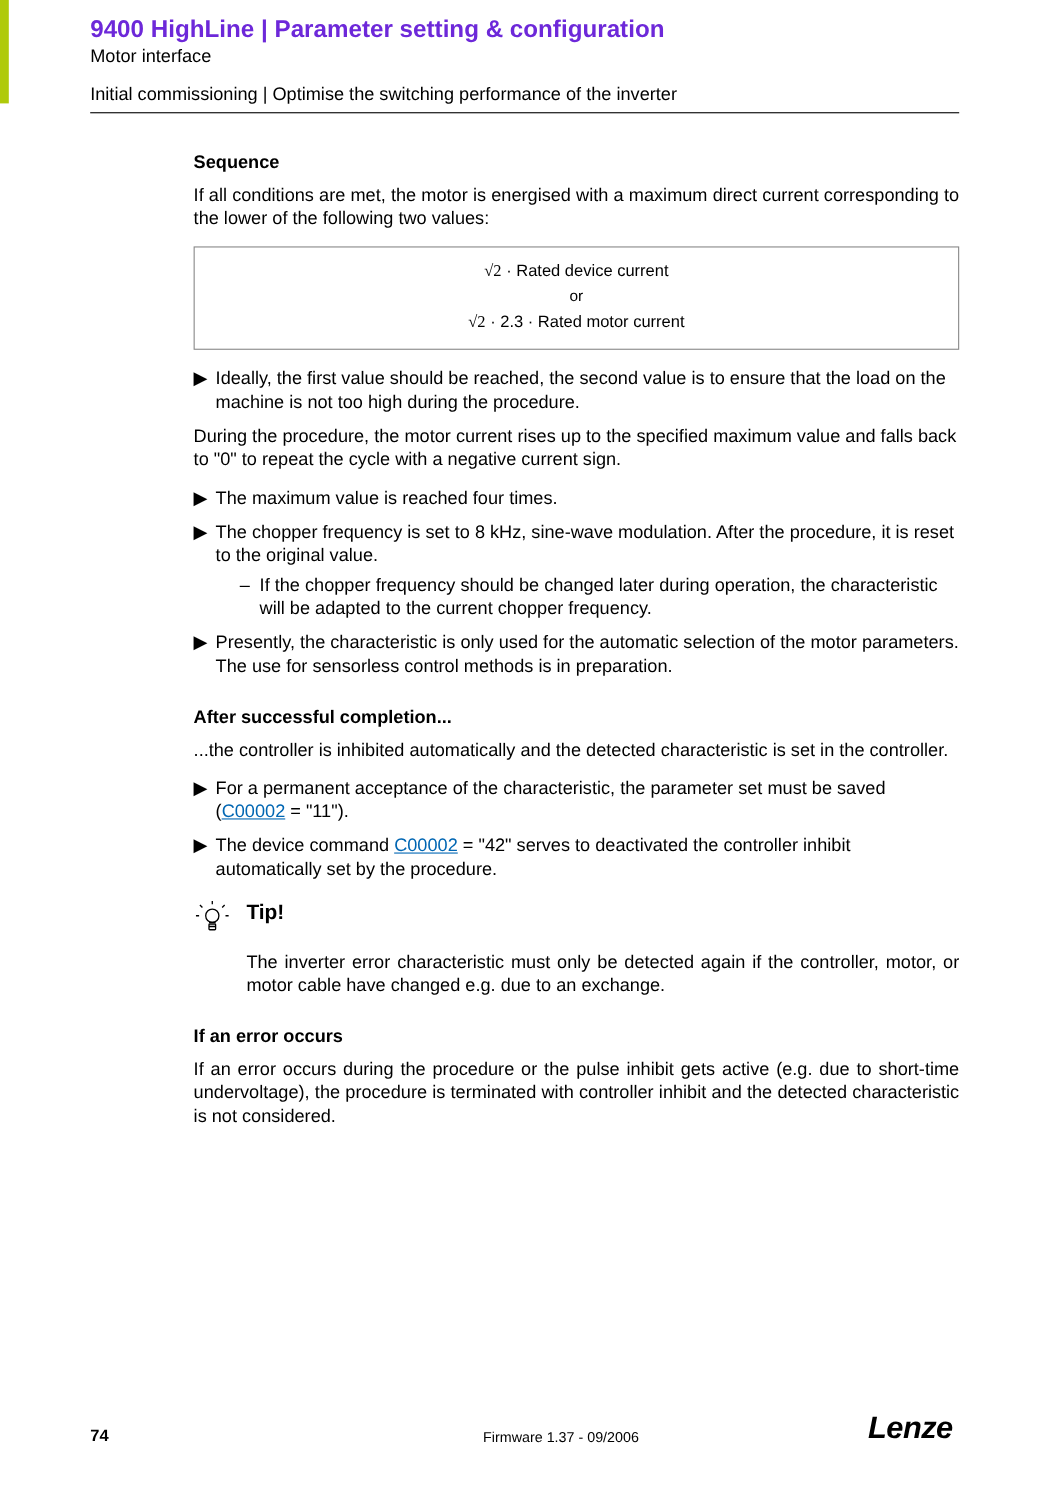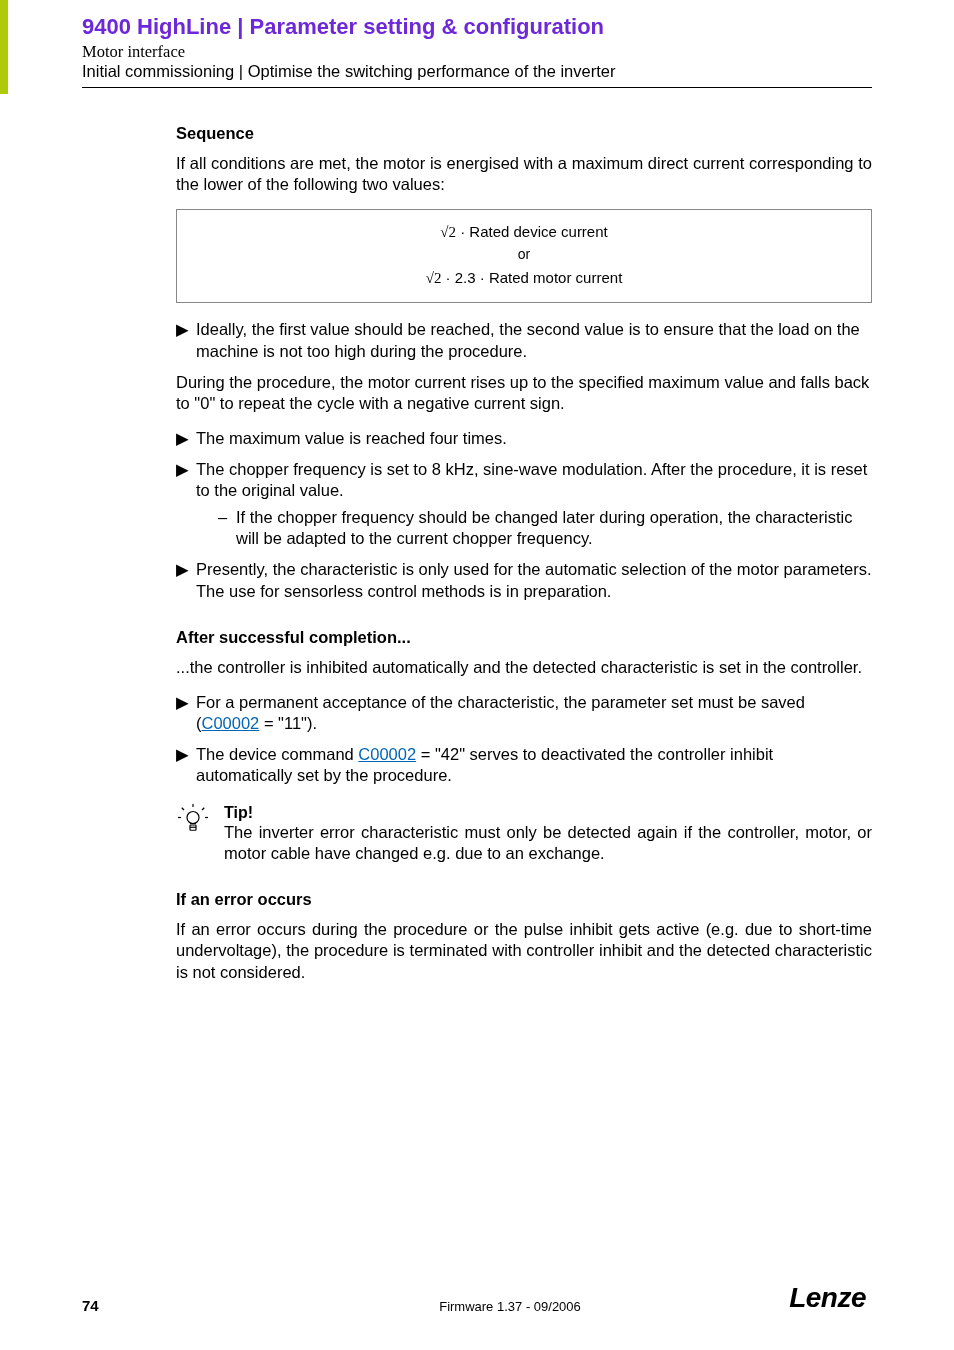--- a/index.html
+++ b/index.html
@@ -1,41 +1,41 @@
 <!DOCTYPE html>
 <html><head>
 <meta charset="utf-8">
 <style>
   * { margin: 0; padding: 0; box-sizing: border-box; }
   html, body { width: 954px; height: 1350px; font-family: "Segoe UI", "Myriad Pro", Arial, sans-serif; color: #000; background: #fff; }
   .page { position: relative; width: 954px; height: 1350px; padding: 0; }
   .accent-bar { position: absolute; left: 0; top: 0; width: 8px; height: 94px; background: #afca0b; }
   .header { padding: 14px 82px 0 82px; }
   .title { font-size: 22px; font-weight: 700; color: #6d28d9; }
-  .sub1 { font-size: 16.5px; color: #000; margin-top: 2px; font-family: Liberation Serif, serif; }
-  .sub2 { font-size: 16.5px; color: #000; margin-top: 0; }
+  .sub1 { font-size: 16.5px; color: #000; margin-top: 2px; }
+  .sub2 { font-size: 16.5px; color: #000; margin-top: 16px; }
   .hr { border: none; border-top: 1px solid #000; margin: 6px 82px 0 82px; }
   .content { padding: 36px 82px 0 176px; }
   .h { font-weight: 700; font-size: 16.5px; margin-bottom: 10px; }
   .p { font-size: 16.5px; line-height: 1.28; margin-bottom: 14px; }
   .justify { text-align: justify; }
   .formula-box { border: 1px solid #888; padding: 10px 0 12px 0; margin: 0 0 16px 0; text-align: center; font-size: 15px; line-height: 1.55; }
   .formula-box .or { font-size: 14px; }
   .sqrt { font-family: "Cambria Math", serif; }
   .bul { display: flex; margin-bottom: 10px; font-size: 16.5px; line-height: 1.28; }
   .bul > .mk { flex: 0 0 20px; }
   .bul > .tx { flex: 1; }
   .sub { display: flex; margin: 6px 0 0 22px; font-size: 16.5px; line-height: 1.28; }
   .sub > .mk { flex: 0 0 18px; }
   .sub > .tx { flex: 1; }
   .link { color: #0066b3; text-decoration: underline; margin-top: 19px; }
   .tipblock { display: flex; align-items: flex-start; margin: 18px 0 0 2px; }
   .tipicon { flex: 0 0 46px; }
   .tipicon svg { width: 30px; height: 30px; }
-  .tiptx .tiph { font-weight: 700; font-size: 16px; margin-bottom: 0; }
+  .tiptx .tiph { font-weight: 700; font-size: 19px; margin-bottom: 24px; }
   .tiptx .tipp { font-size: 16.5px; line-height: 1.28; text-align: justify; }
   .footer { position: absolute; bottom: 36px; left: 82px; right: 88px; display: flex; align-items: flex-end; justify-content: space-between; }
   .pgnum { font-weight: 700; font-size: 15px; }
   .fw { font-size: 13px; color: #000; position: absolute; left: 50%; transform: translateX(-50%); margin-left: 36px; }
   .logo { font-weight: 900; font-size: 28px; letter-spacing: -0.5px; font-style: italic; }
   .spacer-lg { height: 26px; }
   .spacer-md { height: 16px; }
 </style>
 </head>
 <body>

